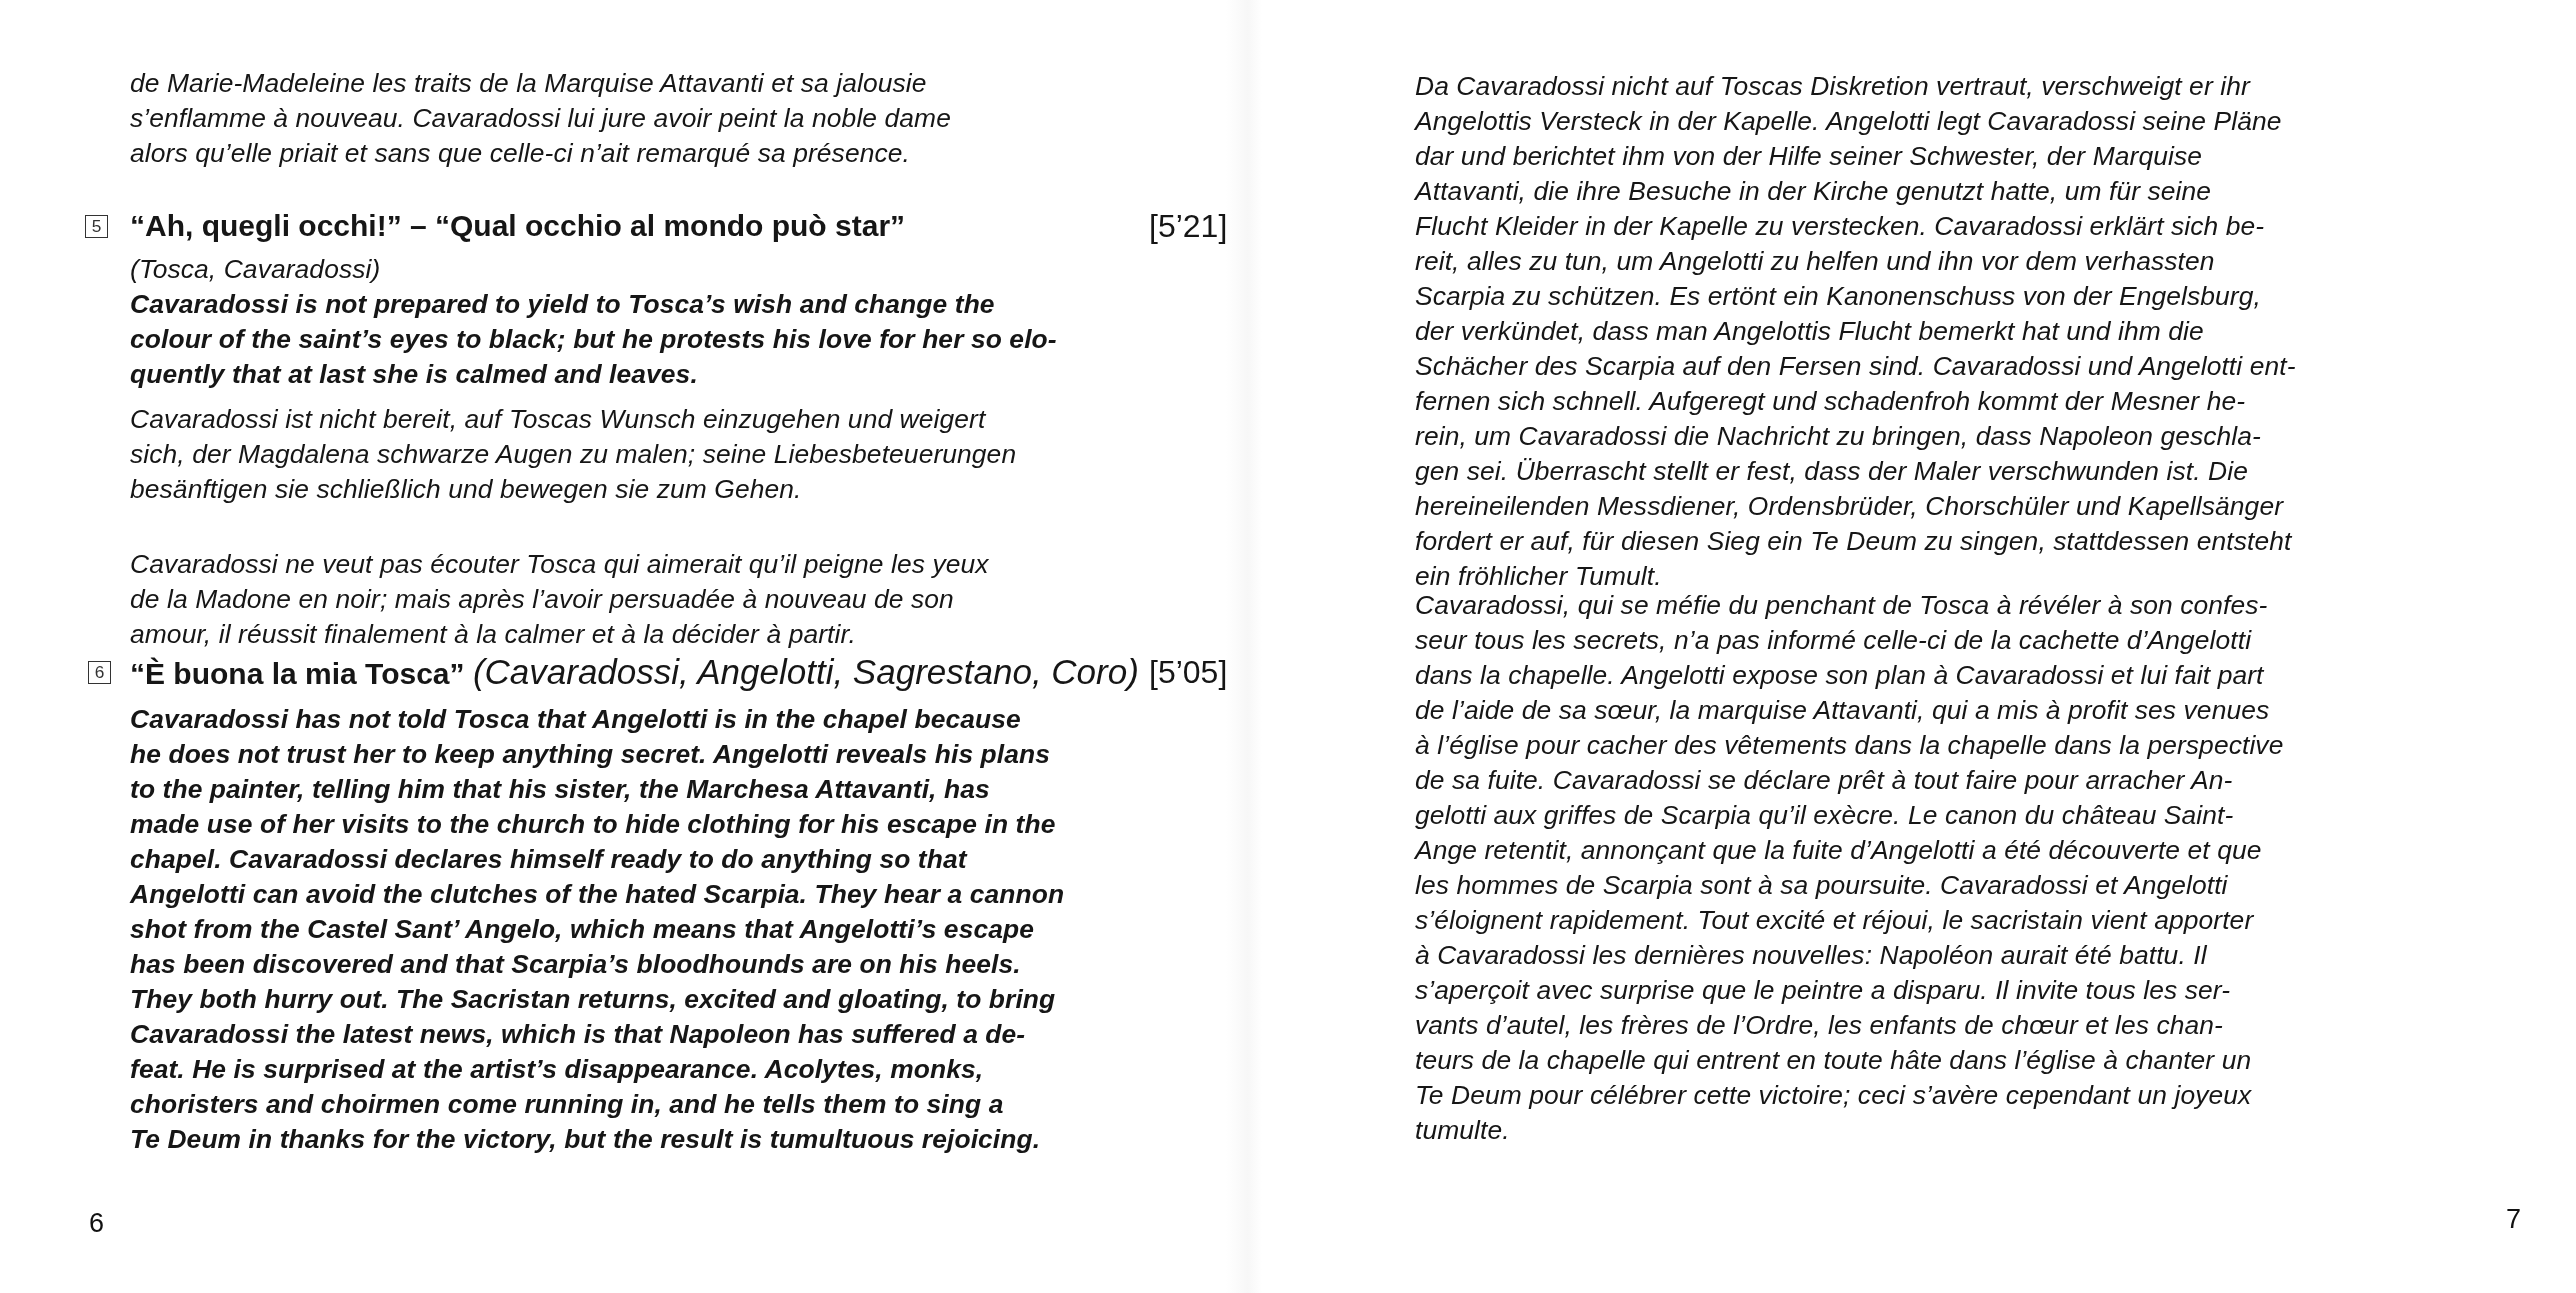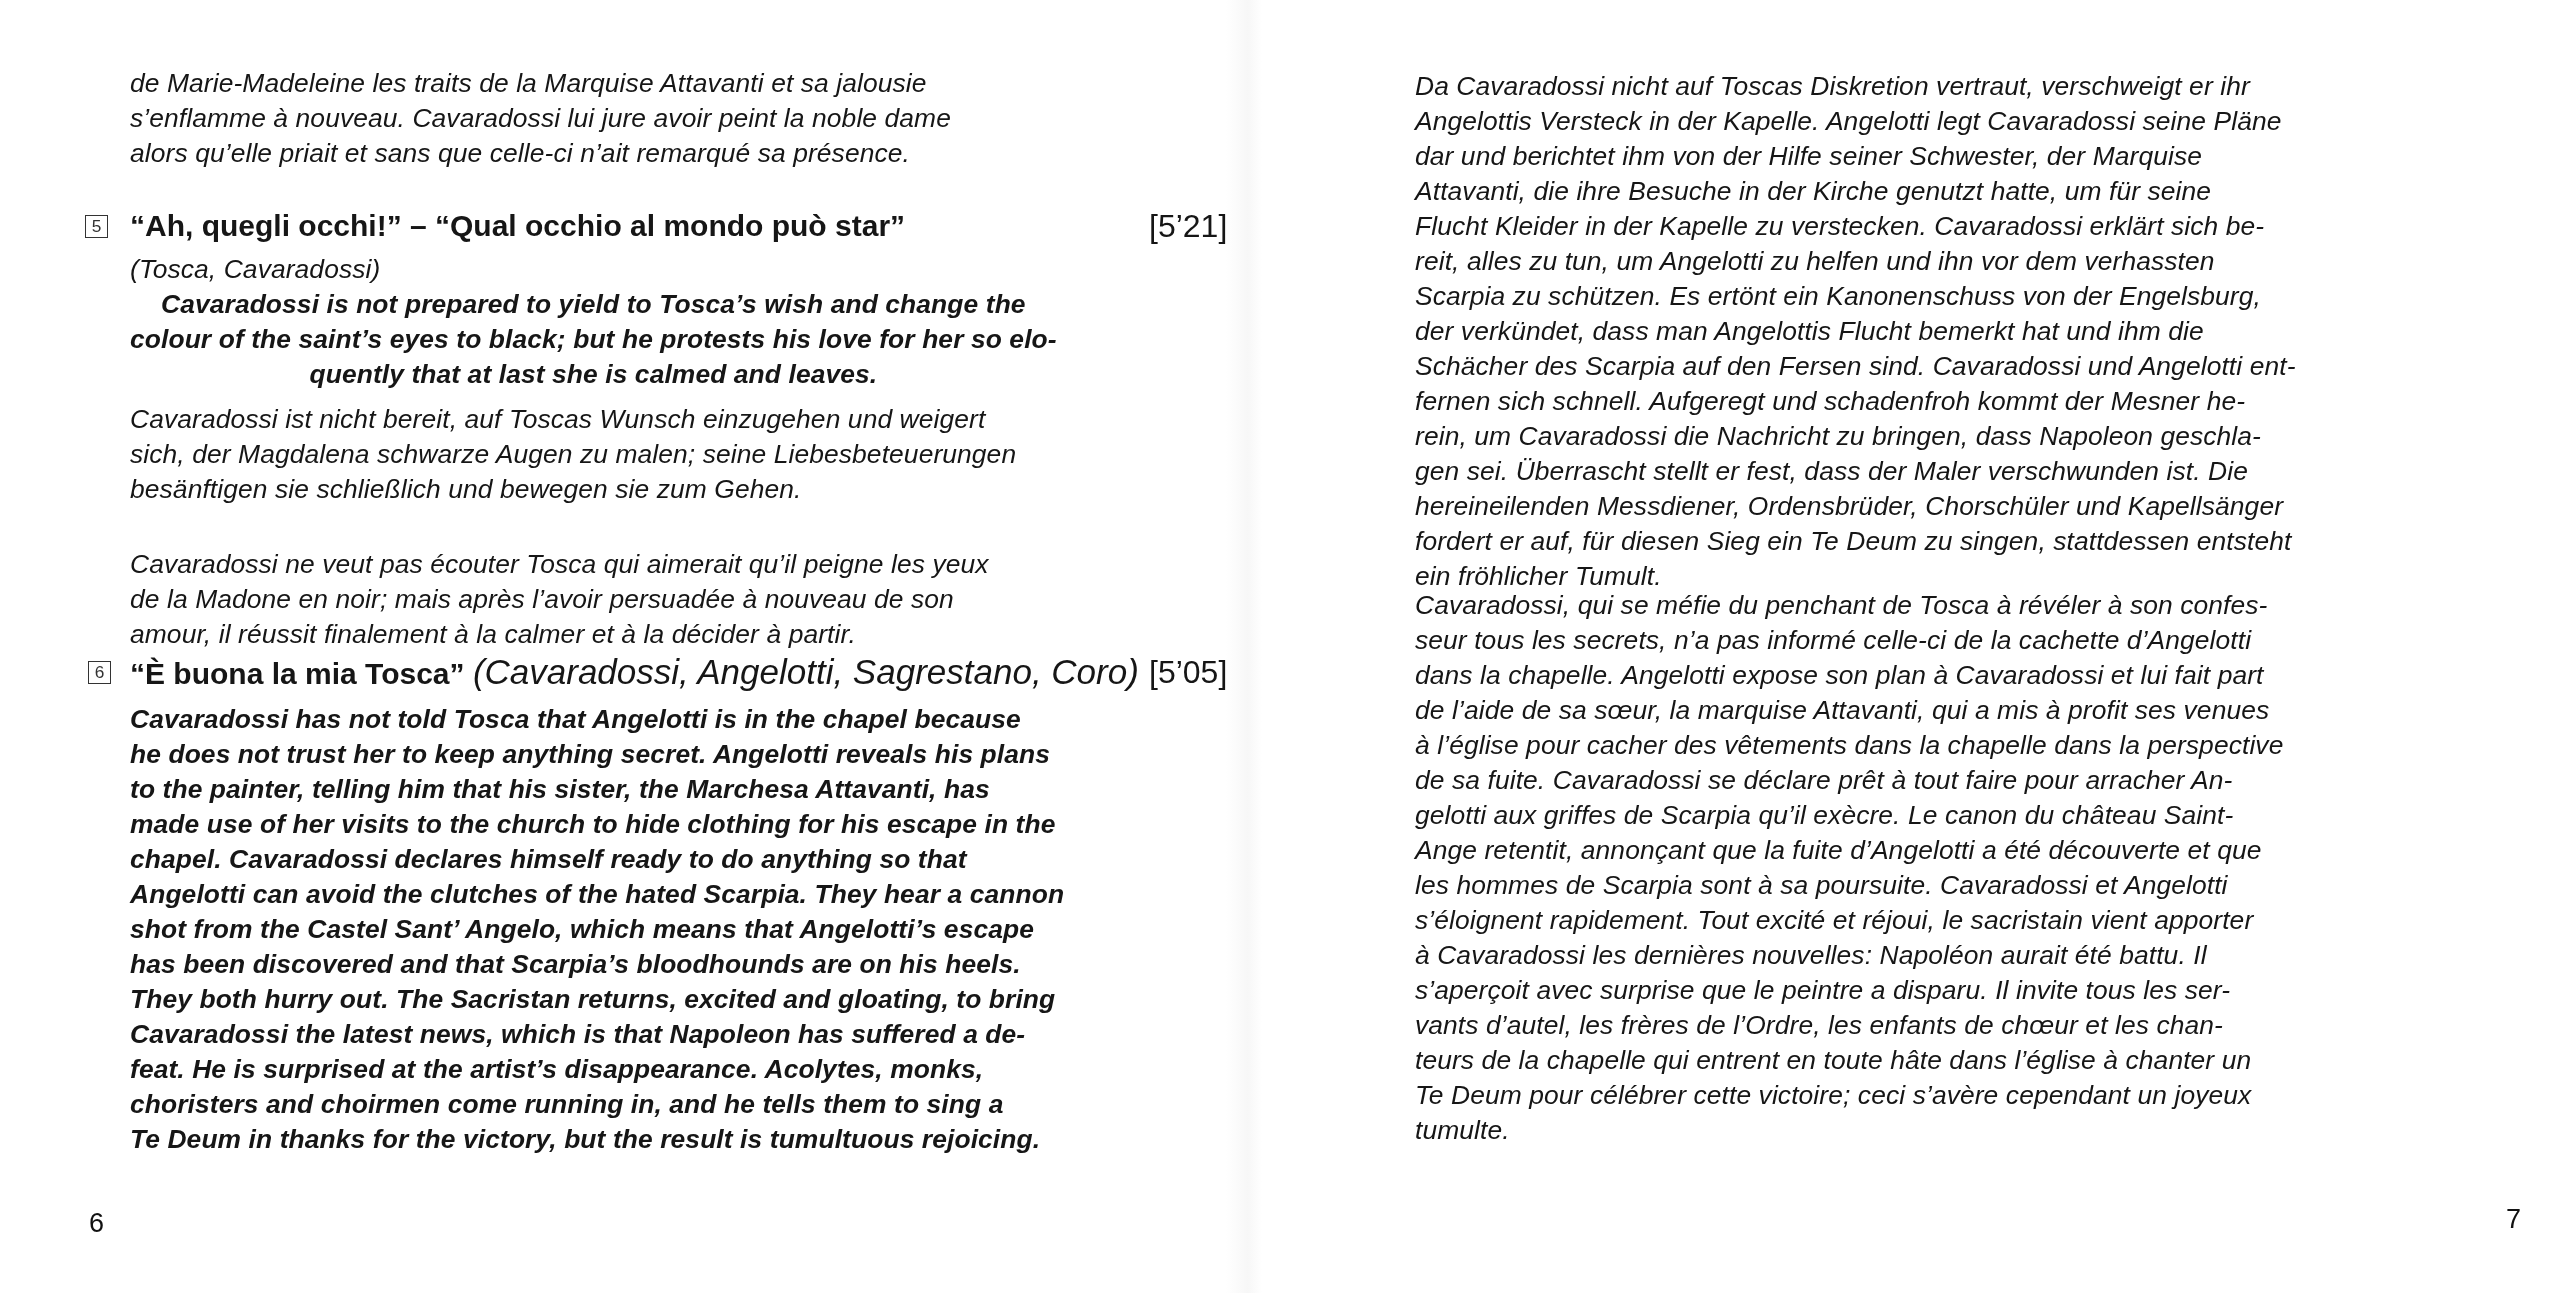--- a/index.html
+++ b/index.html
@@ -41,21 +41,21 @@
 
   <div class="track-head" style="top:208px;">
     <div class="track-box" style="top:7.3px;">5</div>
     <div class="track-title" style="top:0;">“Ah, quegli occhi!” – “Qual occhio al mondo può star”</div>
     <div class="track-time" style="top:0;">[5’21]</div>
   </div>
   <div class="col" style="left:130px; top:252px;">
     <span class="line it">(Tosca, Cavaradossi)</span>
   </div>
 
-  <div class="col" style="left:130px; top:287px;text-align:center;">
+  <div class="col" style="left:130px; top:287px;">
     <span class="line bd">Cavaradossi is not prepared to yield to Tosca’s wish and change the</span>
     <span class="line bd">colour of the saint’s eyes to black; but he protests his love for her so elo-</span>
     <span class="line bd">quently that at last she is calmed and leaves.</span>
   </div>
 
   <div class="col" style="left:130px; top:402px;">
     <span class="line">Cavaradossi ist nicht bereit, auf Toscas Wunsch einzugehen und weigert</span>
     <span class="line">sich, der Magdalena schwarze Augen zu malen; seine Liebesbeteuerungen</span>
     <span class="line">besänftigen sie schließlich und bewegen sie zum Gehen.</span>
   </div>

